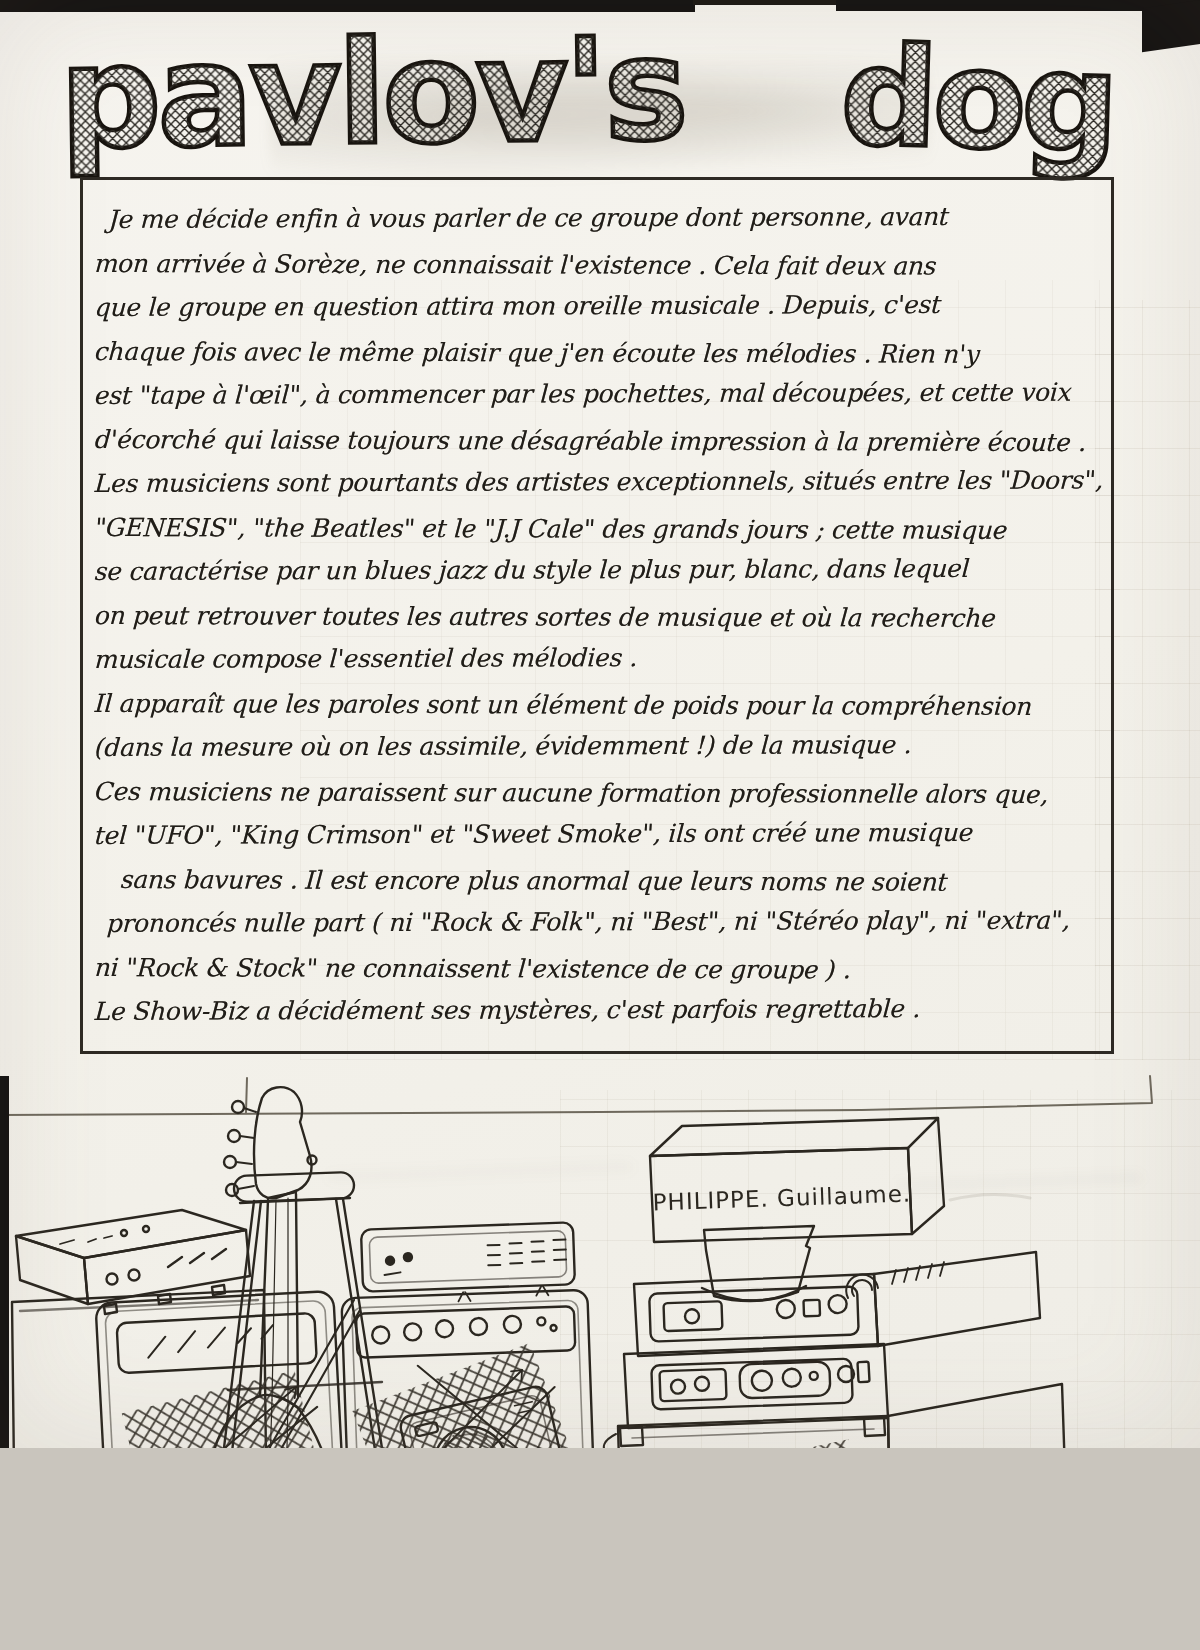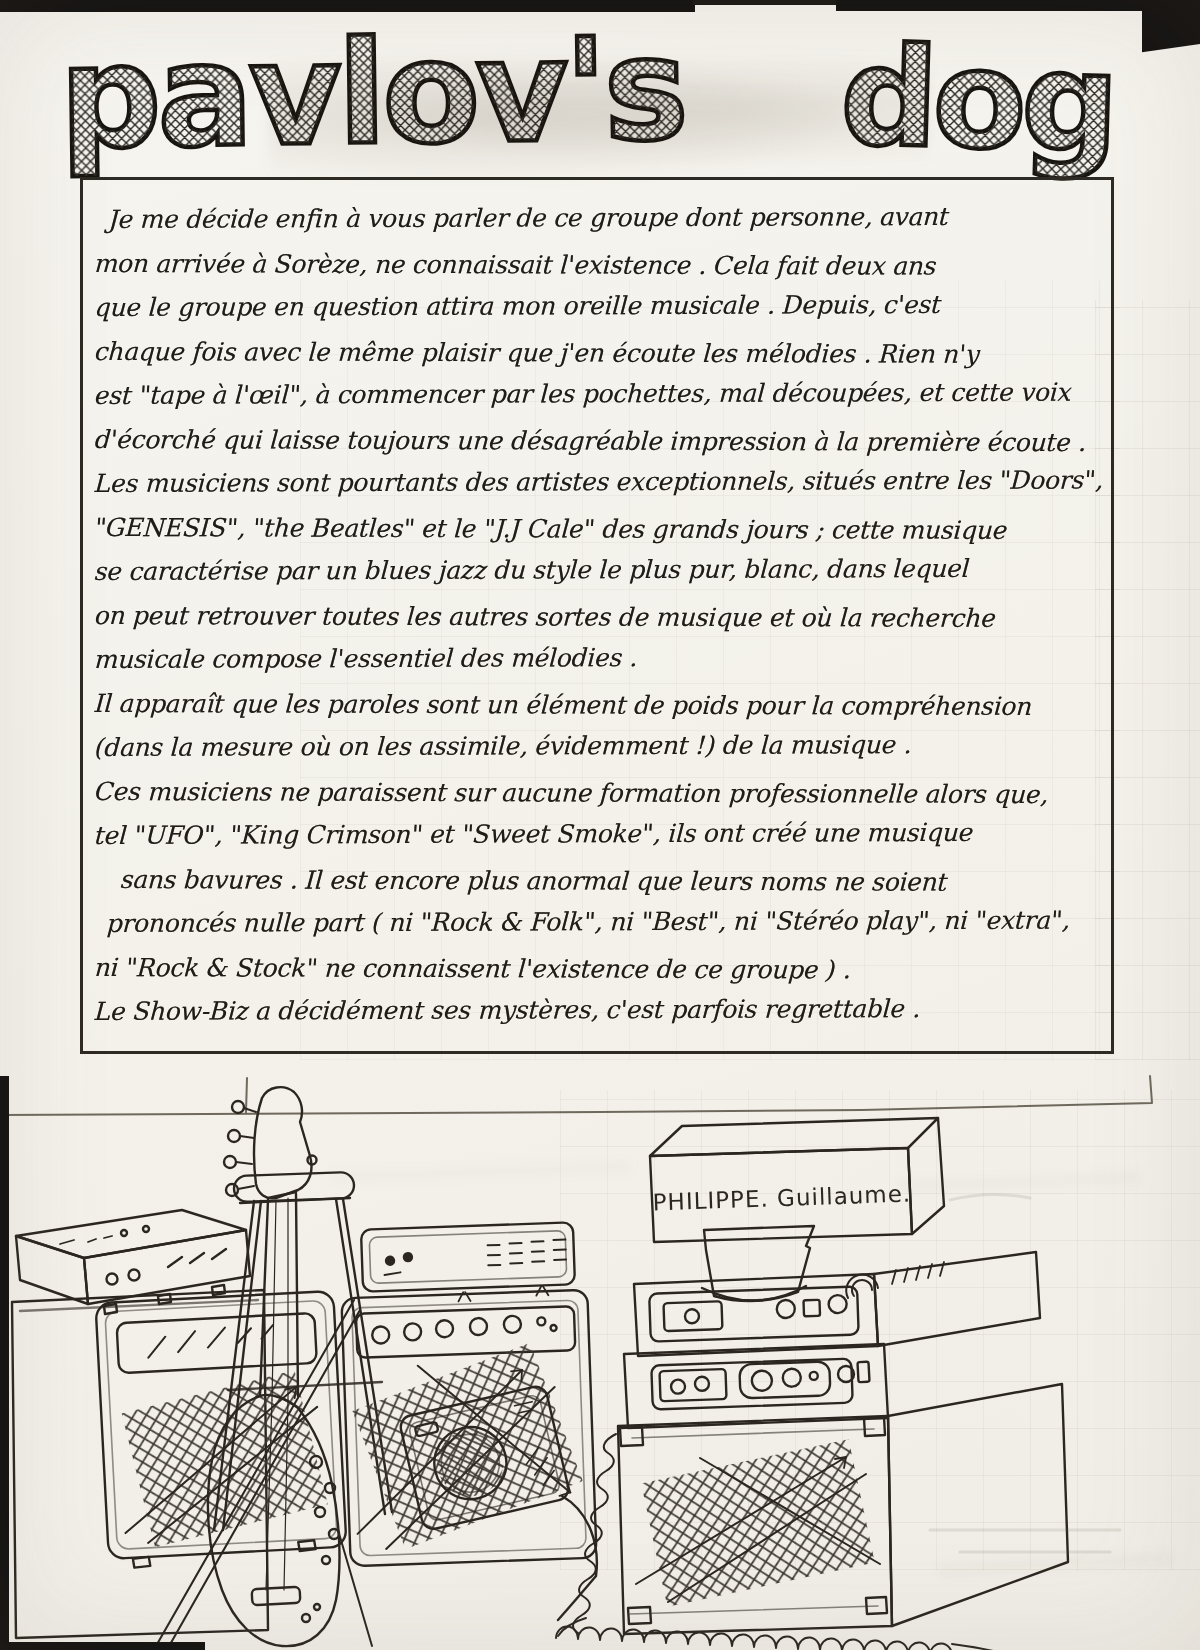--- a/index.html
+++ b/index.html
@@ -1,16 +1,16 @@
 <!DOCTYPE html>
 <html><head>
 <meta charset="utf-8">
 <style>
   html,body{margin:0;padding:0;background:#c9c5bd;}
-  .page{position:relative;width:1200px;height:1650px;overflow:hidden;
+  .page{position:relative;width:1200px;height:1448px;overflow:hidden;
         background:linear-gradient(160deg,#f6f4ef 0%,#f3f1ea 55%,#efede6 100%);
         font-family:"DejaVu Serif","Liberation Serif",serif;}
   .page::after{content:"";position:absolute;inset:0;pointer-events:none;
         box-shadow:inset 0 0 120px rgba(120,110,90,.12);}
   
   .edge{position:absolute;background:#131110;}
   .e-top-l{left:0;top:0;width:695px;height:12px;}
   .e-top-m{left:693px;top:0;width:145px;height:5px;background:#1a1713;}
   .e-top-r{left:836px;top:0;width:364px;height:11px;}
   .e-corner{right:0;top:0;width:58px;height:44px;transform:skewY(-8deg);transform-origin:top right;}

